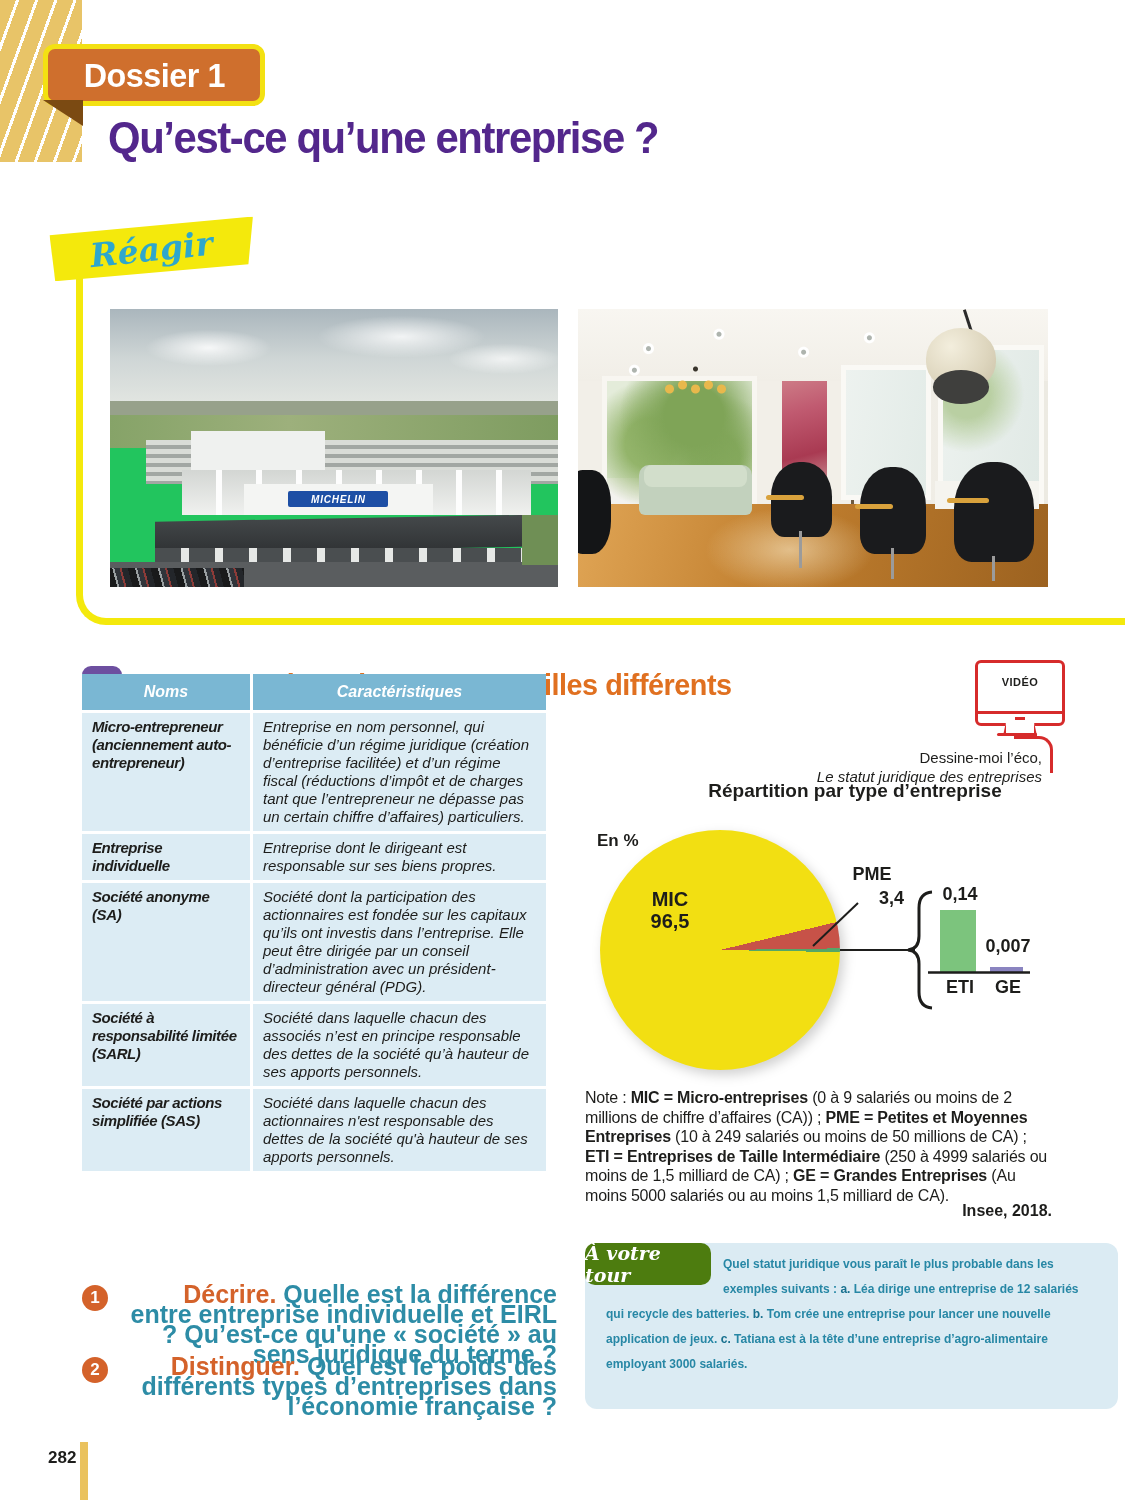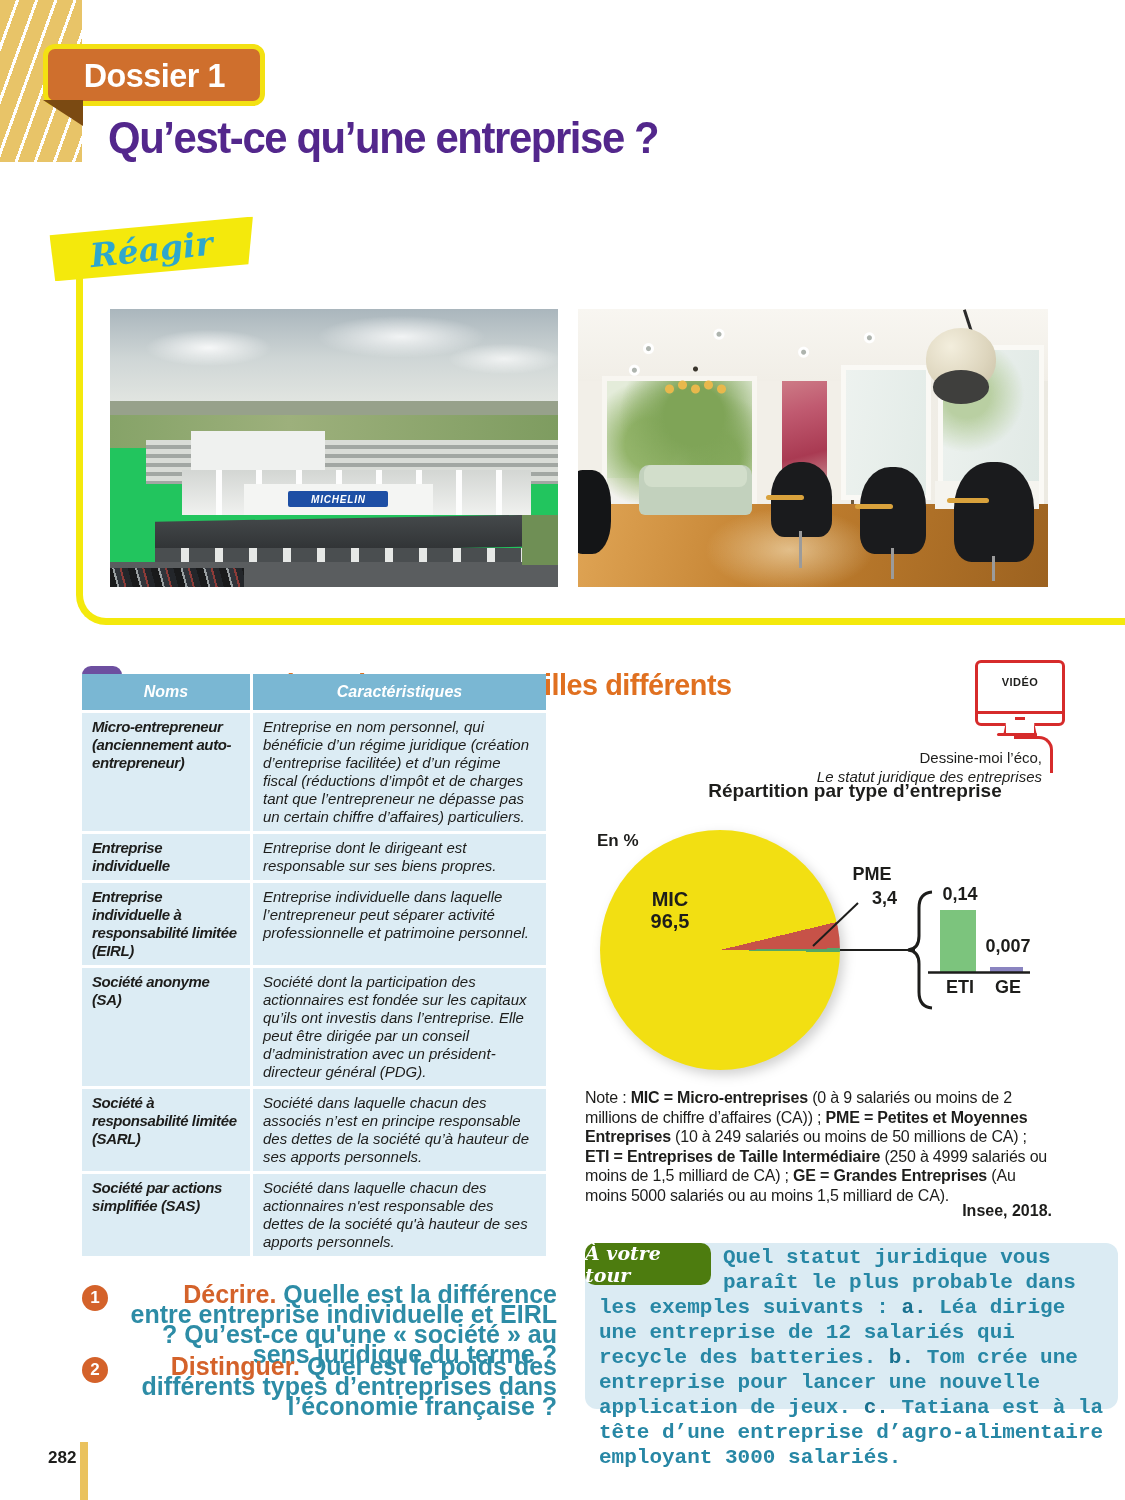--- a/index.html
+++ b/index.html
@@ -153,21 +153,21 @@
   .chart-title{position:absolute;left:585px;top:780px;width:540px;text-align:center;
     font-size:19px;font-weight:bold;}
   .chart-unit{position:absolute;left:597px;top:831px;font-size:17px;font-weight:bold;}
   .pie{position:absolute;left:600px;top:830px;width:240px;height:240px;border-radius:50%;
     background:conic-gradient(#f2df12 0deg 76.5deg,#c75248 76.5deg 89.2deg,#55a667 89.2deg 91deg,#f2df12 91deg 360deg);
     filter:drop-shadow(4px 5px 6px rgba(0,0,0,.18));}
   .mic-label{position:absolute;left:630px;top:888px;width:80px;text-align:center;
     font-size:20px;font-weight:bold;line-height:22px;}
   .pme-label{position:absolute;left:840px;top:864px;width:64px;text-align:center;
     font-size:18px;font-weight:bold;line-height:20px;}
-  .pme-value{position:absolute;left:872px;top:888px;width:64px;text-align:left;
+  .pme-value{position:absolute;left:840px;top:888px;width:64px;text-align:right;
     font-size:18px;font-weight:bold;}
   .chart-overlay{position:absolute;left:585px;top:780px;width:540px;height:300px;}
   .bar-val{position:absolute;width:70px;text-align:center;font-size:18px;font-weight:bold;}
   .bv-eti{left:925px;top:884px;}
   .bv-ge{left:973px;top:936px;}
   .bar-cat{position:absolute;width:70px;text-align:center;font-size:18px;font-weight:bold;}
   .bc-eti{left:925px;top:977px;}
   .bc-ge{left:973px;top:977px;}
 
   .chart-note{position:absolute;left:585px;top:1088px;width:467px;margin:0;
@@ -183,22 +183,22 @@
     font-size:17px;font-weight:bold;display:flex;align-items:center;justify-content:center;margin-top:1px;}
   .qtext{font-size:25px;line-height:20px;font-weight:600;color:#2d8ca6;text-align:right;}
 
   
   .avt-box{position:absolute;left:585px;top:1243px;width:533px;height:166px;background:#dbebf3;
     border-radius:12px;}
   .avt-tab{float:left;width:126px;height:42px;background:#4d7c0f;border-radius:10px;
     display:flex;align-items:center;justify-content:center;margin:0 12px 4px 0;}
   .avt-tab span{font-family:"DejaVu Serif",serif;font-style:italic;font-weight:bold;
     color:#fff;font-size:19px;}
-  .avt-text{margin:0;padding:2px 14px 0 14px;font-size:21px;line-height:25px;font-weight:600;
-    color:#2787a5;font-family:Liberation Mono, monospace;}
+  .avt-text{margin:7px;padding:2px 14px 0 14px;font-size:12px;line-height:25px;font-weight:600;
+    color:#2787a5;}
 
   
   .page-number{position:absolute;left:48px;top:1448px;font-size:17px;font-weight:600;}
   .page-bar{position:absolute;left:80px;top:1442px;width:8px;height:58px;background:#eac25e;}
 </style>
 </head>
 <body>
 
 <div class="page">
 
@@ -287,24 +287,20 @@
     <tbody>
       <tr>
         <td class="name">Micro-entrepreneur (anciennement auto-entrepreneur)</td>
         <td>Entreprise en nom personnel, qui bénéficie d’un régime juridique (création d’entreprise facilitée) et d’un régime fiscal (réductions d’impôt et de charges tant que l’entrepreneur ne dépasse pas un certain chiffre d’affaires) particuliers.</td>
       </tr>
       <tr>
         <td class="name">Entreprise individuelle</td>
         <td>Entreprise dont le dirigeant est responsable sur ses biens propres.</td>
       </tr>
       <tr>
-        <td class="name">Entreprise individuelle à responsabilité limitée (EIRL)</td>
-        <td>Entreprise individuelle dans laquelle l’entrepreneur peut séparer activité professionnelle et patrimoine personnel.</td>
-      </tr>
-      <tr>
         <td class="name">Société anonyme (SA)</td>
         <td>Société dont la participation des actionnaires est fondée sur les capitaux qu’ils ont investis dans l’entreprise. Elle peut être dirigée par un conseil d’administration avec un président-directeur général (PDG).</td>
       </tr>
       <tr>
         <td class="name">Société à responsabilité limitée (SARL)</td>
         <td>Société dans laquelle chacun des associés n’est en principe responsable des dettes de la société qu’à hauteur de ses apports personnels.</td>
       </tr>
       <tr>
         <td class="name">Société par actions simplifiée (SAS)</td>
         <td>Société dans laquelle chacun des actionnaires n'est responsable des dettes de la société qu'à hauteur de ses apports personnels.</td>

